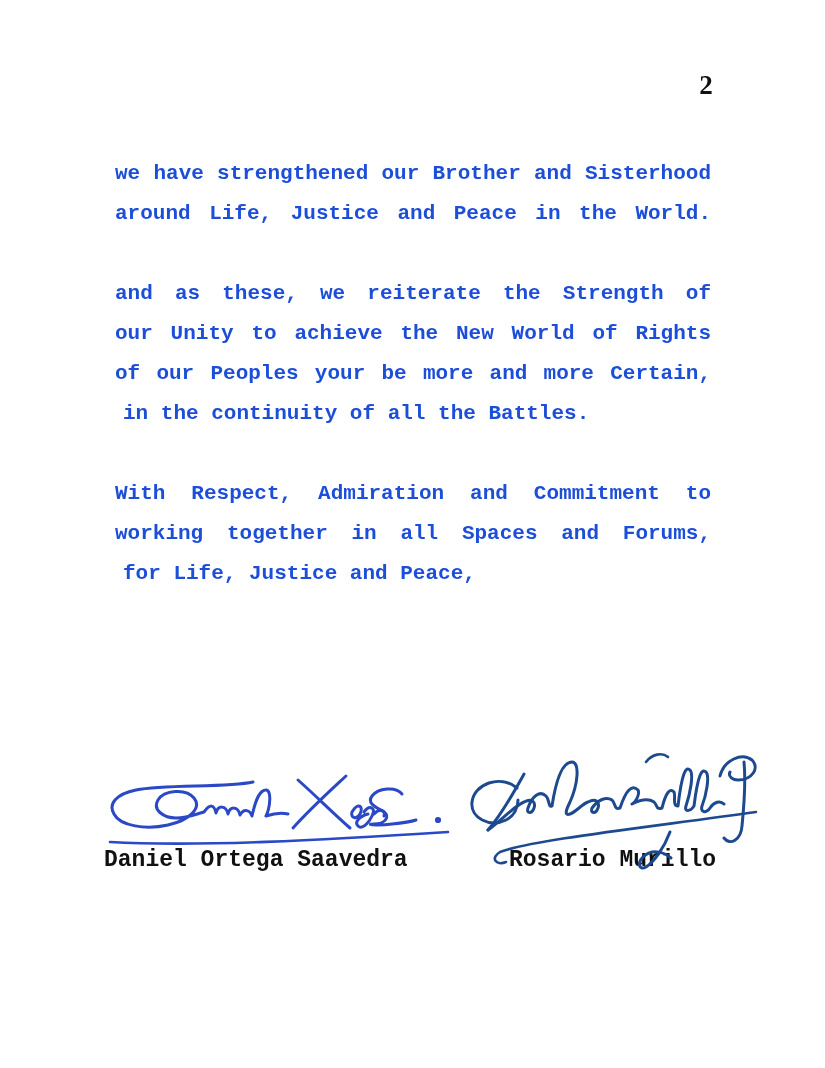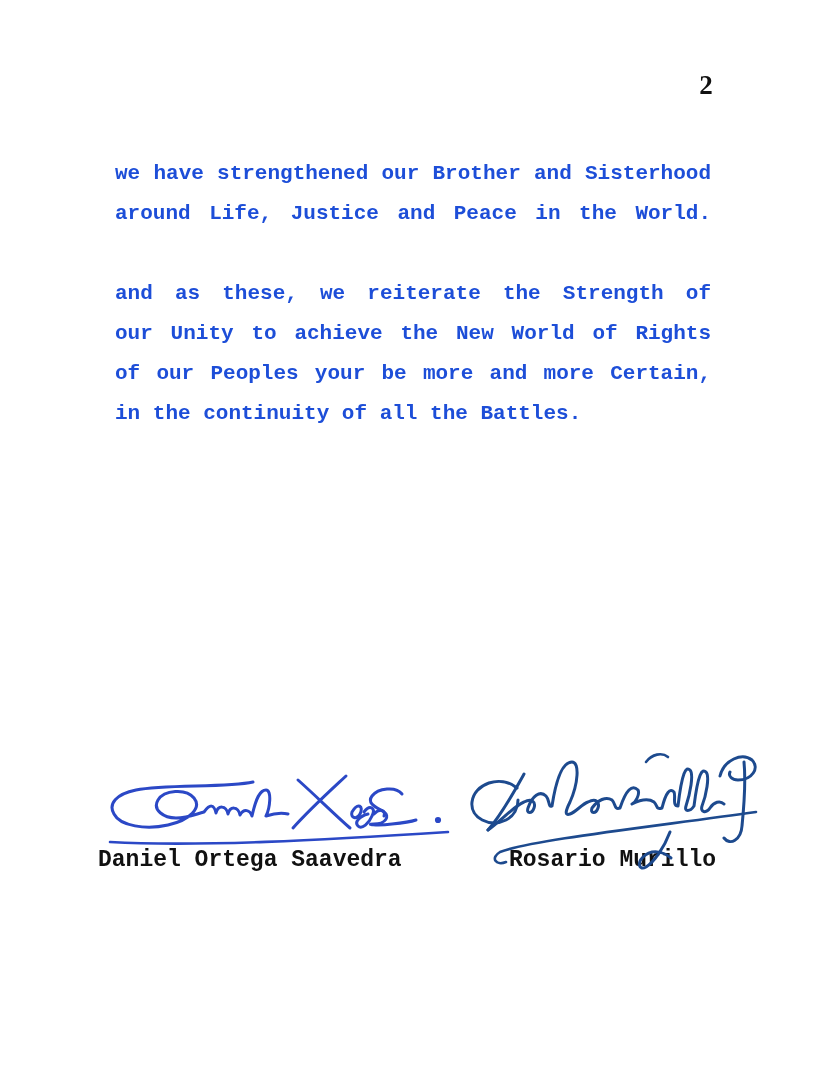--- a/index.html
+++ b/index.html
@@ -34,37 +34,37 @@
   }
   .paragraph { margin: 0 0 40px 0; }
   .paragraph:last-child { margin-bottom: 0; }
   .line {
     line-height: 40px;
     height: 40px;
     text-align: justify;
     text-align-last: justify;
     white-space: normal;
   }
-  .line.natural { text-align-last: left; }
+  .line.natural { text-align-last: left; margin-left: 8px; }
   .sig {
     position: absolute;
     pointer-events: none;
   }
   .sig-left  { left: 106px; top: 768px; width: 345px; height: 80px; }
   .sig-right { left: 462px; top: 750px; width: 300px; height: 125px; }
   .sig-name {
     position: absolute;
     top: 847px;
     font-weight: 700;
     font-size: 23px;
     line-height: 26px;
     color: #111111;
     white-space: nowrap;
   }
-  .sig-name-left  { left: 98px; }
+  .sig-name-left  { left: 104px; }
   .sig-name-right { left: 509px; }
 </style>
 </head>
 <body>
 
 <div class="page">
 
   <div class="page-number">2</div>
 
   <div class="body-text">
@@ -74,20 +74,25 @@
       <div class="line">around Life, Justice and Peace in the World.</div>
     </div>
 
     <div class="paragraph">
       <div class="line">and as these, we reiterate the Strength of</div>
       <div class="line">our Unity to achieve the New World of Rights</div>
       <div class="line">of our Peoples your be more and more Certain,</div>
       <div class="line natural">in the continuity of all the Battles.</div>
     </div>
 
+    <div class="paragraph">
+      <div class="line">With Respect, Admiration and Commitment to</div>
+      <div class="line">working together in all Spaces and Forums,</div>
+      <div class="line natural">for Life, Justice and Peace,</div>
+    </div>
 
   </div>
 
   <div class="sig-name sig-name-left">Daniel Ortega Saavedra</div>
   <div class="sig-name sig-name-right">Rosario Murillo</div>
 
   <svg class="sig sig-left" viewBox="0 0 345 80" aria-hidden="true">
     <g fill="none" stroke-linecap="round" stroke-linejoin="round" stroke-width="3" stroke="#2b48c6">
 
       <path d="M147,14 C120,20 60,16 30,22 C10,26 2,36 8,46 C14,58 40,62 62,57

